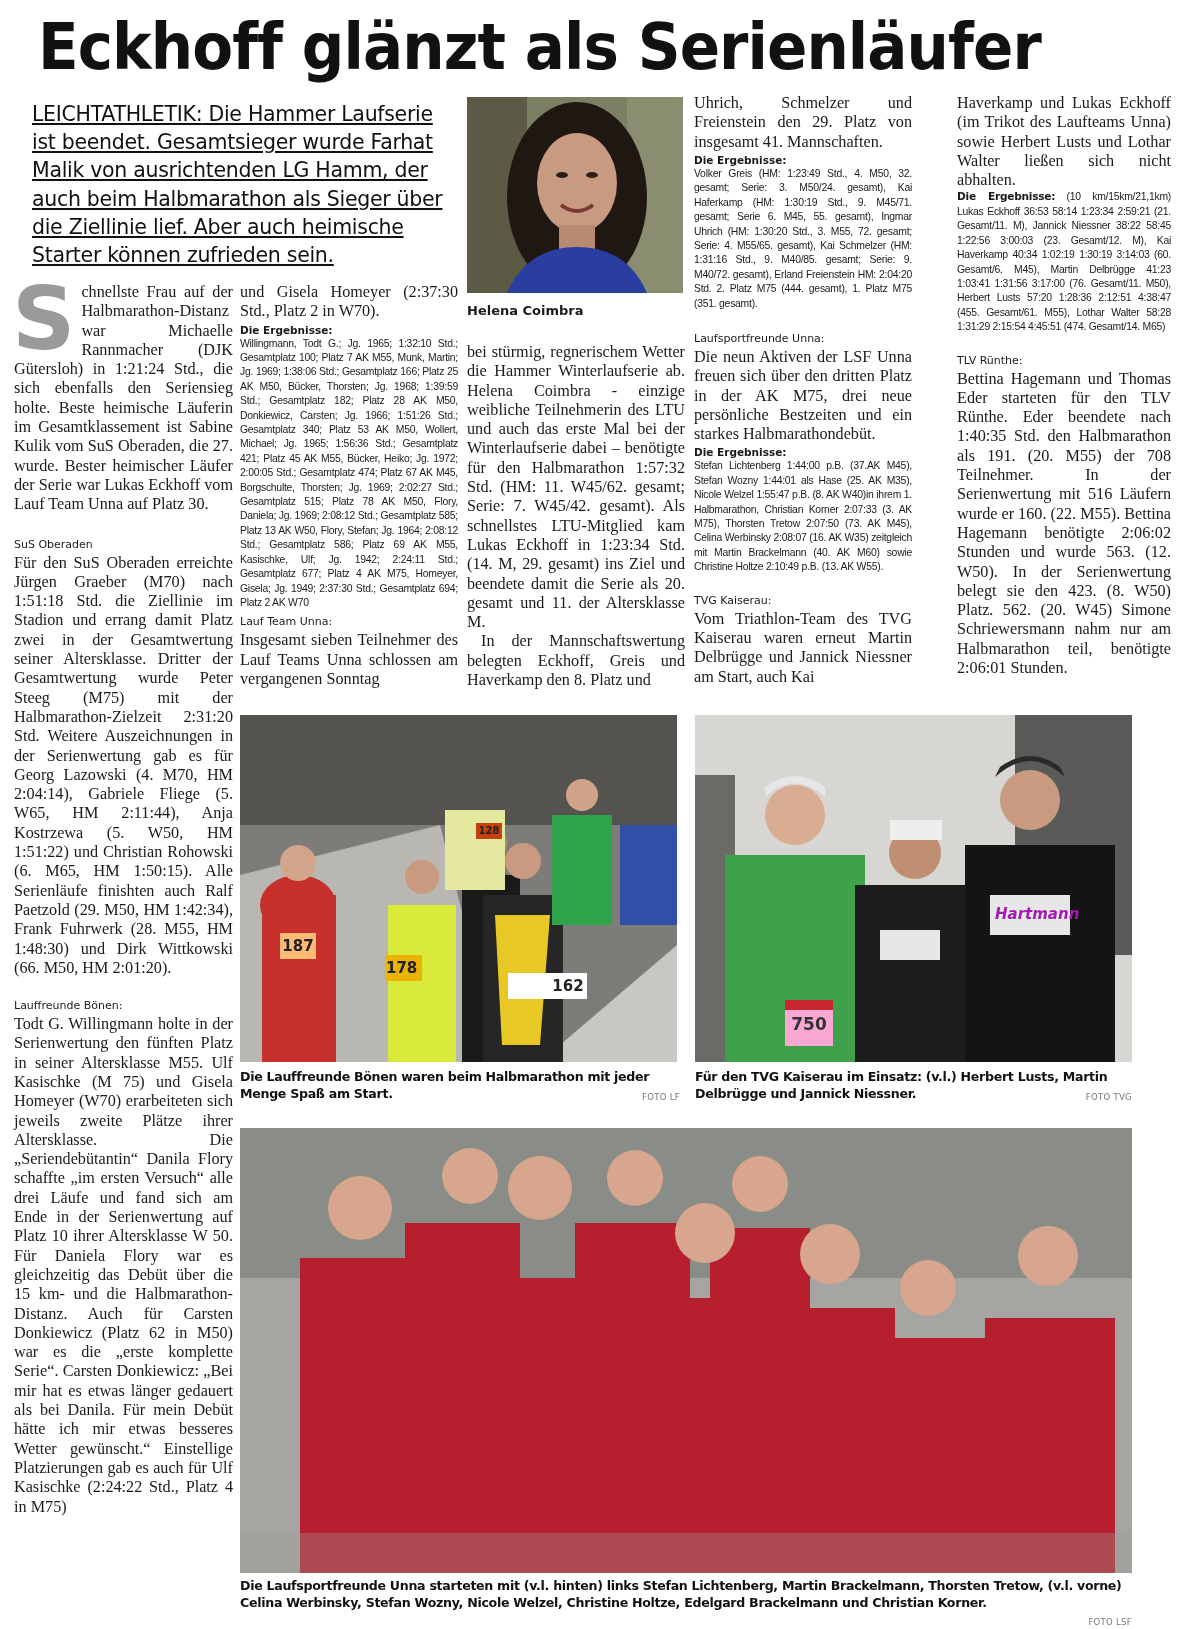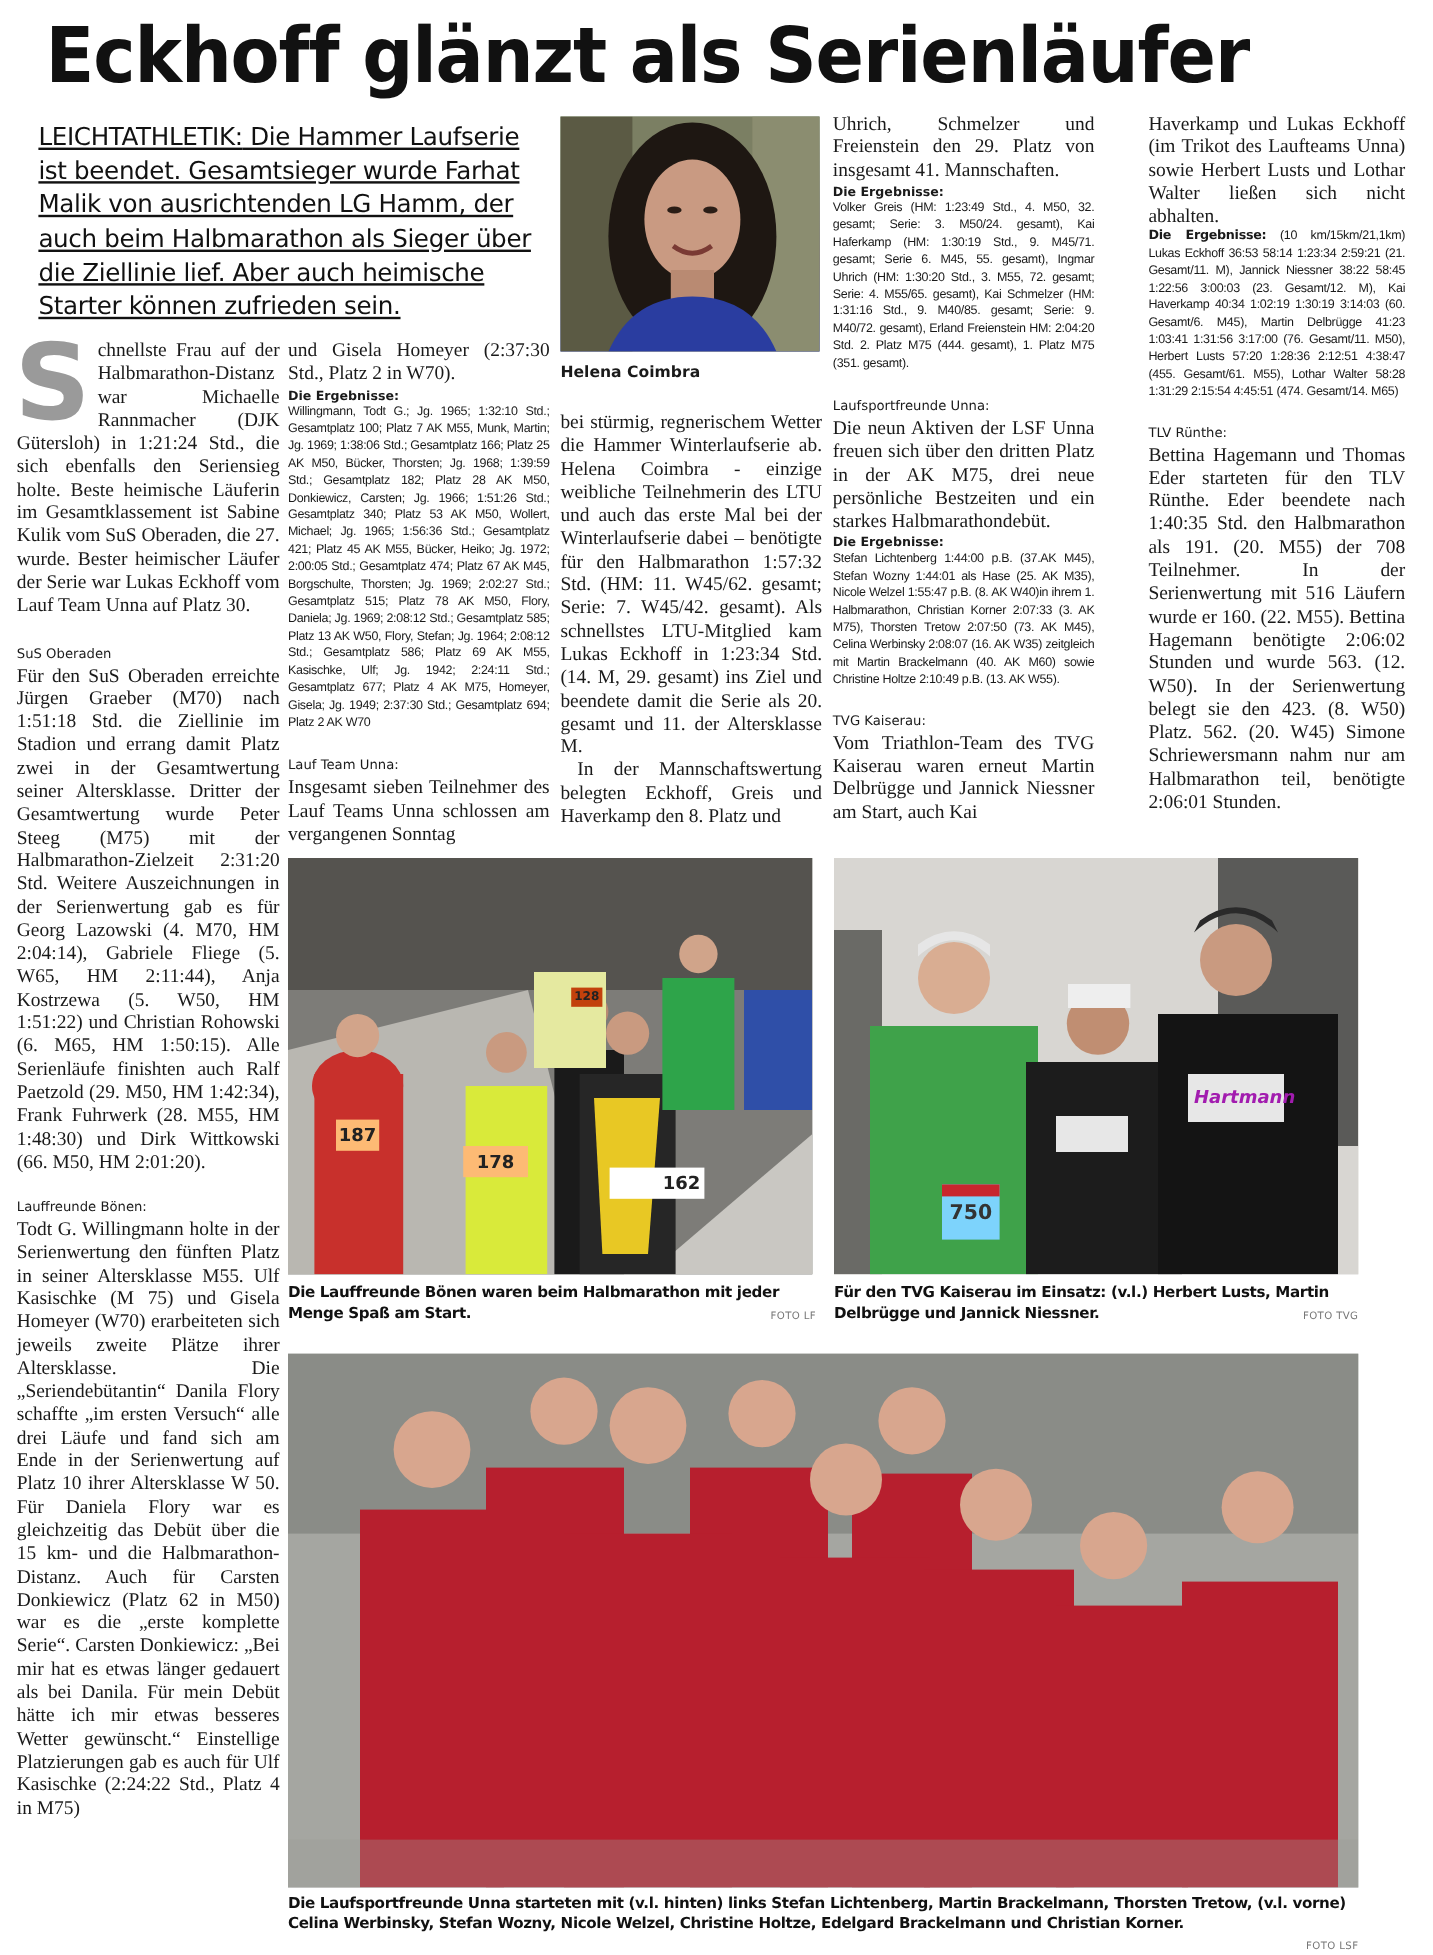--- a/index.html
+++ b/index.html
@@ -31,21 +31,21 @@
   <div class="sub" style="margin-top:20px;">SuS Oberaden</div>
   <p>Für den SuS Oberaden erreichte Jürgen Graeber (M70) nach 1:51:18 Std. die Ziellinie im Stadion und errang damit Platz zwei in der Gesamtwertung seiner Altersklasse. Dritter der Gesamtwertung wurde Peter Steeg (M75) mit der Halbmarathon-Zielzeit 2:31:20 Std. Weitere Auszeichnungen in der Serienwertung gab es für Georg Lazowski (4. M70, HM 2:04:14), Gabriele Fliege (5. W65, HM 2:11:44), Anja Kostrzewa (5. W50, HM 1:51:22) und Christian Rohowski (6. M65, HM 1:50:15). Alle Serienläufe finishten auch Ralf Paetzold (29. M50, HM 1:42:34), Frank Fuhrwerk (28. M55, HM 1:48:30) und Dirk Wittkowski (66. M50, HM 2:01:20).</p>
   <div class="sub" style="margin-top:18px;">Lauffreunde Bönen:</div>
   <p>Todt G. Willingmann holte in der Serienwertung den fünften Platz in seiner Altersklasse M55. Ulf Kasischke (M 75) und Gisela Homeyer (W70) erarbeiteten sich jeweils zweite Plätze ihrer Altersklasse. Die „Seriendebütantin“ Danila Flory schaffte „im ersten Versuch“ alle drei Läufe und fand sich am Ende in der Serienwertung auf Platz 10 ihrer Altersklasse W 50. Für Daniela Flory war es gleichzeitig das Debüt über die 15 km- und die Halbmarathon-Distanz. Auch für Carsten Donkiewicz (Platz 62 in M50) war es die „erste komplette Serie“. Carsten Donkiewicz: „Bei mir hat es etwas länger gedauert als bei Danila. Für mein Debüt hätte ich mir etwas besseres Wetter gewünscht.“ Einstellige Platzierungen gab es auch für Ulf Kasischke (2:24:22 Std., Platz 4 in M75)</p>
 </div>
 
 <div class="col" style="left:240px; top:283px; width:218px;">
   <p>und Gisela Homeyer (2:37:30 Std., Platz 2 in W70).</p>
   <div class="res-h">Die Ergebnisse:</div>
   <div class="res">Willingmann, Todt G.; Jg. 1965; 1:32:10 Std.; Gesamtplatz 100; Platz 7 AK M55, Munk, Martin; Jg. 1969; 1:38:06 Std.; Gesamtplatz 166; Platz 25 AK M50, Bücker, Thorsten; Jg. 1968; 1:39:59 Std.; Gesamtplatz 182; Platz 28 AK M50, Donkiewicz, Carsten; Jg. 1966; 1:51:26 Std.; Gesamtplatz 340; Platz 53 AK M50, Wollert, Michael; Jg. 1965; 1:56:36 Std.; Gesamtplatz 421; Platz 45 AK M55, Bücker, Heiko; Jg. 1972; 2:00:05 Std.; Gesamtplatz 474; Platz 67 AK M45, Borgschulte, Thorsten; Jg. 1969; 2:02:27 Std.; Gesamtplatz 515; Platz 78 AK M50, Flory, Daniela; Jg. 1969; 2:08:12 Std.; Gesamtplatz 585; Platz 13 AK W50, Flory, Stefan; Jg. 1964; 2:08:12 Std.; Gesamtplatz 586; Platz 69 AK M55, Kasischke, Ulf; Jg. 1942; 2:24:11 Std.; Gesamtplatz 677; Platz 4 AK M75, Homeyer, Gisela; Jg. 1949; 2:37:30 Std.; Gesamtplatz 694; Platz 2 AK W70</div>
-  <div class="sub" style="margin-top:18px;">Lauf Team Unna:</div>
+  <div class="sub" style="margin-top:2px;">Lauf Team Unna:</div>
   <p>Insgesamt sieben Teilnehmer des Lauf Teams Unna schlossen am vergangenen Sonntag</p>
 </div>
 
 <div class="photo" style="left:467px; top:97px; width:216px; height:196px; background:linear-gradient(180deg,#6d7a5a 0%,#4a4f3a 35%,#3c3530 60%,#2f3b7a 100%);">
   <svg width="216" height="196" viewBox="0 0 216 196">
     <rect x="0" y="0" width="216" height="196" fill="#7b7f63"></rect>
     <rect x="0" y="0" width="60" height="196" fill="#5b5a44"></rect>
     <rect x="160" y="0" width="56" height="196" fill="#8b8d70"></rect>
     <ellipse cx="110" cy="100" rx="70" ry="95" fill="#1e1712"></ellipse>
     <ellipse cx="110" cy="86" rx="40" ry="50" fill="#c99a82"></ellipse>
@@ -97,21 +97,21 @@
     <circle cx="251" cy="128" r="16" fill="#b98a72"></circle>
     <rect x="243" y="180" width="80" height="167" fill="#262626"></rect>
     <polygon points="255,200 310,200 300,330 262,330" fill="#e8c824"></polygon>
     <circle cx="283" cy="146" r="18" fill="#c99a80"></circle>
     <rect x="312" y="100" width="60" height="110" fill="#2ea44a"></rect>
     <circle cx="342" cy="80" r="16" fill="#d0a48a"></circle>
     <rect x="380" y="110" width="57" height="100" fill="#2f4fa8"></rect>
     <rect x="205" y="95" width="60" height="80" fill="#e5e9a0"></rect>
   </svg>
   <div style="position:absolute; left:40px; top:218px; width:36px; height:26px; background:#fdba74; font:bold 15px 'DejaVu Sans',sans-serif; text-align:center; line-height:26px; color:#222;">187</div>
-  <div style="position:absolute; left:146px; top:240px; width:54px; height:26px; background:#fdba74; font:bold 15px 'DejaVu Sans',sans-serif; text-align:center; line-height:26px; color:#222;">178</div>
+  <div style="position:absolute; left:146px; top:240px; width:36px; height:26px; background:#eab308; font:bold 15px 'DejaVu Sans',sans-serif; text-align:left; line-height:26px; color:#222;">178</div>
   <div style="position:absolute; left:268px; top:258px; width:38px; height:26px; background:#fff; font:bold 15px 'DejaVu Sans',sans-serif; text-align:center; line-height:26px; color:#222;padding-left:41px;">162</div>
   <div style="position:absolute; left:236px; top:108px; width:26px; height:16px; background:#c2410c; font:bold 10px 'DejaVu Sans',sans-serif; text-align:center; line-height:16px; color:#222;">128</div>
 </div>
 <div class="caption" style="left:240px; top:1068px; width:440px;">
   <span>Die Lauffreunde Bönen waren beim Halbmarathon mit jeder Menge Spaß am Start.</span>
   <span class="credit">FOTO LF</span>
 </div>
 
 <div class="photo" style="left:695px; top:715px; width:437px; height:347px; background:#d6d4d0;">
   <svg width="437" height="347" viewBox="0 0 437 347">
@@ -123,21 +123,21 @@
     <path d="M70 82 Q100 55 130 82 L130 72 Q100 50 70 72 Z" fill="#e6e6e6"></path>
     <rect x="160" y="170" width="130" height="177" fill="#1c1c1c"></rect>
     <circle cx="220" cy="138" r="26" fill="#c08e72"></circle>
     <rect x="195" y="105" width="52" height="20" fill="#eeeeee"></rect>
     <rect x="270" y="130" width="150" height="217" fill="#141414"></rect>
     <circle cx="335" cy="85" r="30" fill="#c99a80"></circle>
     <path d="M300 62 Q335 30 370 62 L365 52 Q335 30 305 52 Z" fill="#2a2a2a"></path>
     <rect x="295" y="180" width="80" height="40" fill="#e7e7e7"></rect>
     <rect x="185" y="215" width="60" height="30" fill="#e7e7e7"></rect>
   </svg>
-  <div style="position:absolute; left:90px; top:272px; width:48px; height:46px; background:#7dd3fc; border-top:10px solid #c8262e; box-sizing:border-box; font:bold 17px 'DejaVu Sans',sans-serif; text-align:center; line-height:28px; color:#333;">750</div>
+  <div style="position:absolute; left:90px; top:285px; width:48px; height:46px; background:#f9a8d4; border-top:10px solid #c8262e; box-sizing:border-box; font:bold 17px 'DejaVu Sans',sans-serif; text-align:center; line-height:28px; color:#333;">750</div>
   <div style="position:absolute; left:300px; top:190px; font:italic bold 15px 'DejaVu Sans',sans-serif; color:#a21caf;">Hartmann</div>
 </div>
 <div class="caption" style="left:695px; top:1068px; width:437px;">
   <span>Für den TVG Kaiserau im Einsatz: (v.l.) Herbert Lusts, Martin Delbrügge und Jannick Niessner.</span>
   <span class="credit">FOTO TVG</span>
 </div>
 
 <div class="photo" style="left:240px; top:1128px; width:892px; height:445px; background:#a9aaa5;">
   <svg width="892" height="445" viewBox="0 0 892 445">
     <rect width="892" height="445" fill="#a5a6a1"></rect>

